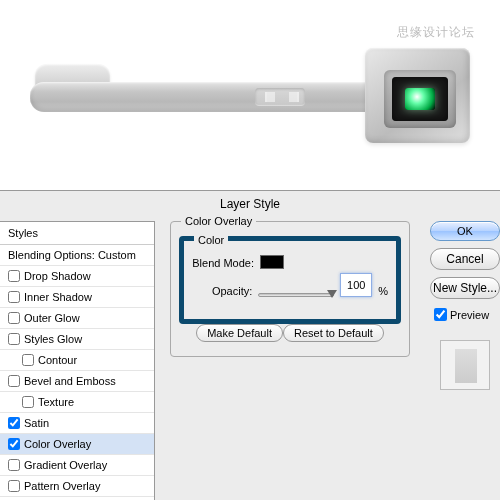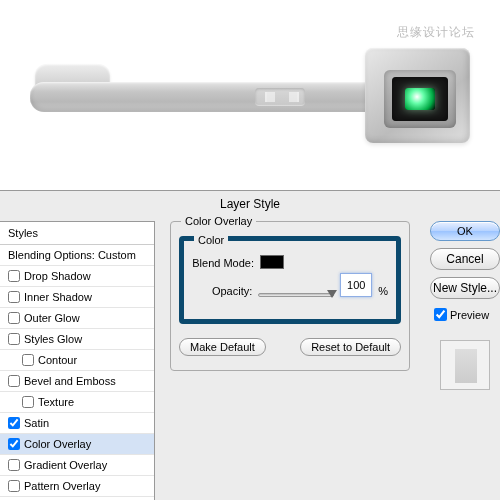--- a/index.html
+++ b/index.html
@@ -33,21 +33,21 @@
     .fieldset-inner { border: 5px solid #0c4a6e; border-radius: 4px; padding: 10px 8px 18px; position: relative; margin-top: 4px; }
     .legend { position: absolute; top: -7px; left: 10px; background: #ececec; padding: 0 4px; font-size: 11px; }
     .form-row { display: flex; align-items: flex-end; gap: 6px; margin: 4px 0; }
     .form-row label { width: 62px; text-align: right; }
     select { font-size: 11px; width: 100px; height: 18px; background: #fff; border: 1px solid #999; border-radius: 3px; }
     .swatch { width: 24px; height: 14px; background: #000; border: 1px solid #666; }
     .slider-track { width: 78px; height: 4px; background: linear-gradient(#bbb,#eee); border-radius: 2px; border: 1px solid #999; position: relative; }
     .slider-thumb { position: absolute; right: -4px; top: -4px; width: 0; height: 0; border-left: 5px solid transparent; border-right: 5px solid transparent; border-top: 8px solid #666; }
     .num-input { width: 32px; height: 24px; font-size: 11px; text-align: center; border: 1px solid #8faee5; background: #fff; box-shadow: 0 0 3px rgba(100,150,230,.6); }
     
-    .btn-row { display: flex; justify-content: space-between; margin-top: 14px; }
+    .btn-row { display: flex; justify-content: center; }
     .mac-btn { background: linear-gradient(#fff,#e8e8e8); border: 1px solid #999; border-radius: 10px; padding: 2px 10px; font-size: 11px; cursor: default; box-shadow: 0 1px 0 rgba(255,255,255,.8) inset; }
     
     .right-panel { position: absolute; right: 0; top: 30px; width: 70px; display: flex; flex-direction: column; gap: 7px; align-items: stretch; padding-right: 0; }
     .aqua-btn { background: linear-gradient(#e8f0ff,#b8d4ff 48%,#9cc4ff 52%,#d0e4ff); border: 1px solid #6699cc; border-radius: 11px; padding: 3px 0; font-size: 11px; text-align: center; cursor: default; box-shadow: inset 0 1px 0 rgba(255,255,255,.9); }
     .mac-btn.full { background: linear-gradient(#fff,#e4e4e4); border: 1px solid #999; border-radius: 11px; padding: 3px 0; font-size: 12px; text-align: center; }
     .preview-row { display: flex; align-items: center; gap: 3px; margin-top: 2px; padding-left: 4px; }
     .preview-thumb { margin-top: 12px; width: 50px; height: 50px; background: #f2f2f2; border: 1px solid #bbb; align-self: center; position: relative; }
     .preview-thumb::after { content: ""; position: absolute; left: 14px; top: 8px; width: 22px; height: 34px; background: linear-gradient(#ddd,#ccc); }
   </style>
 </head>

